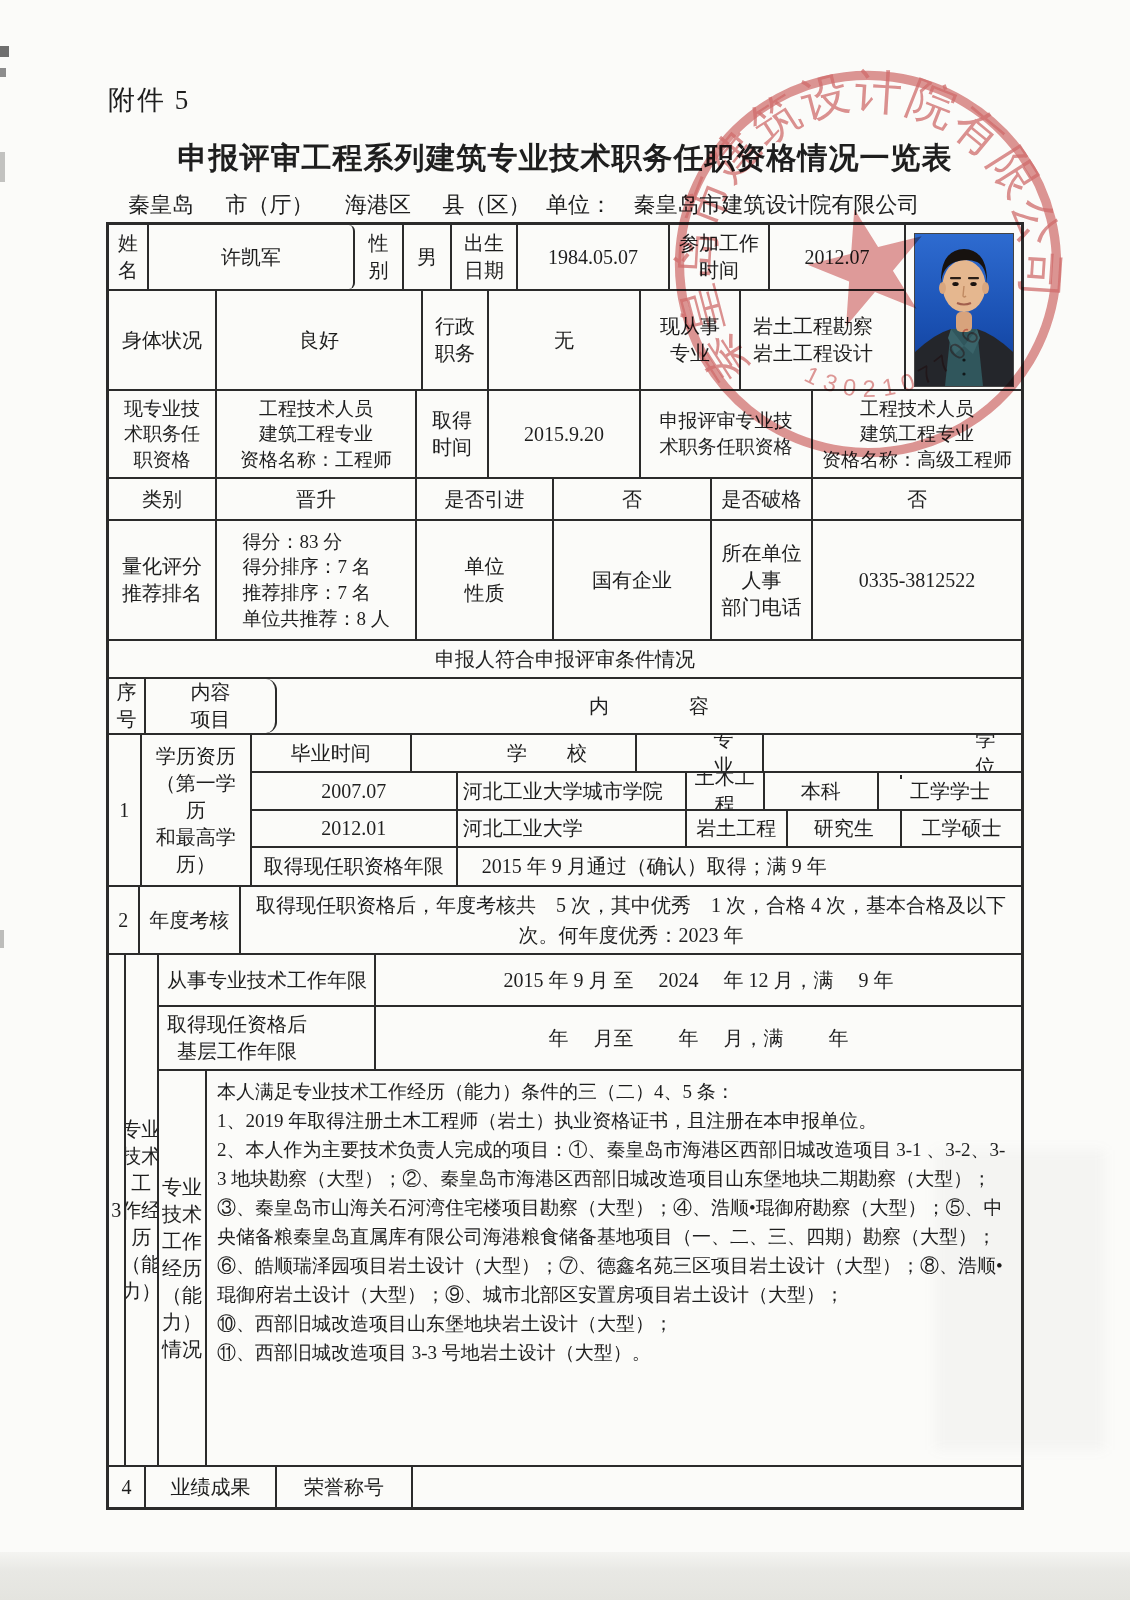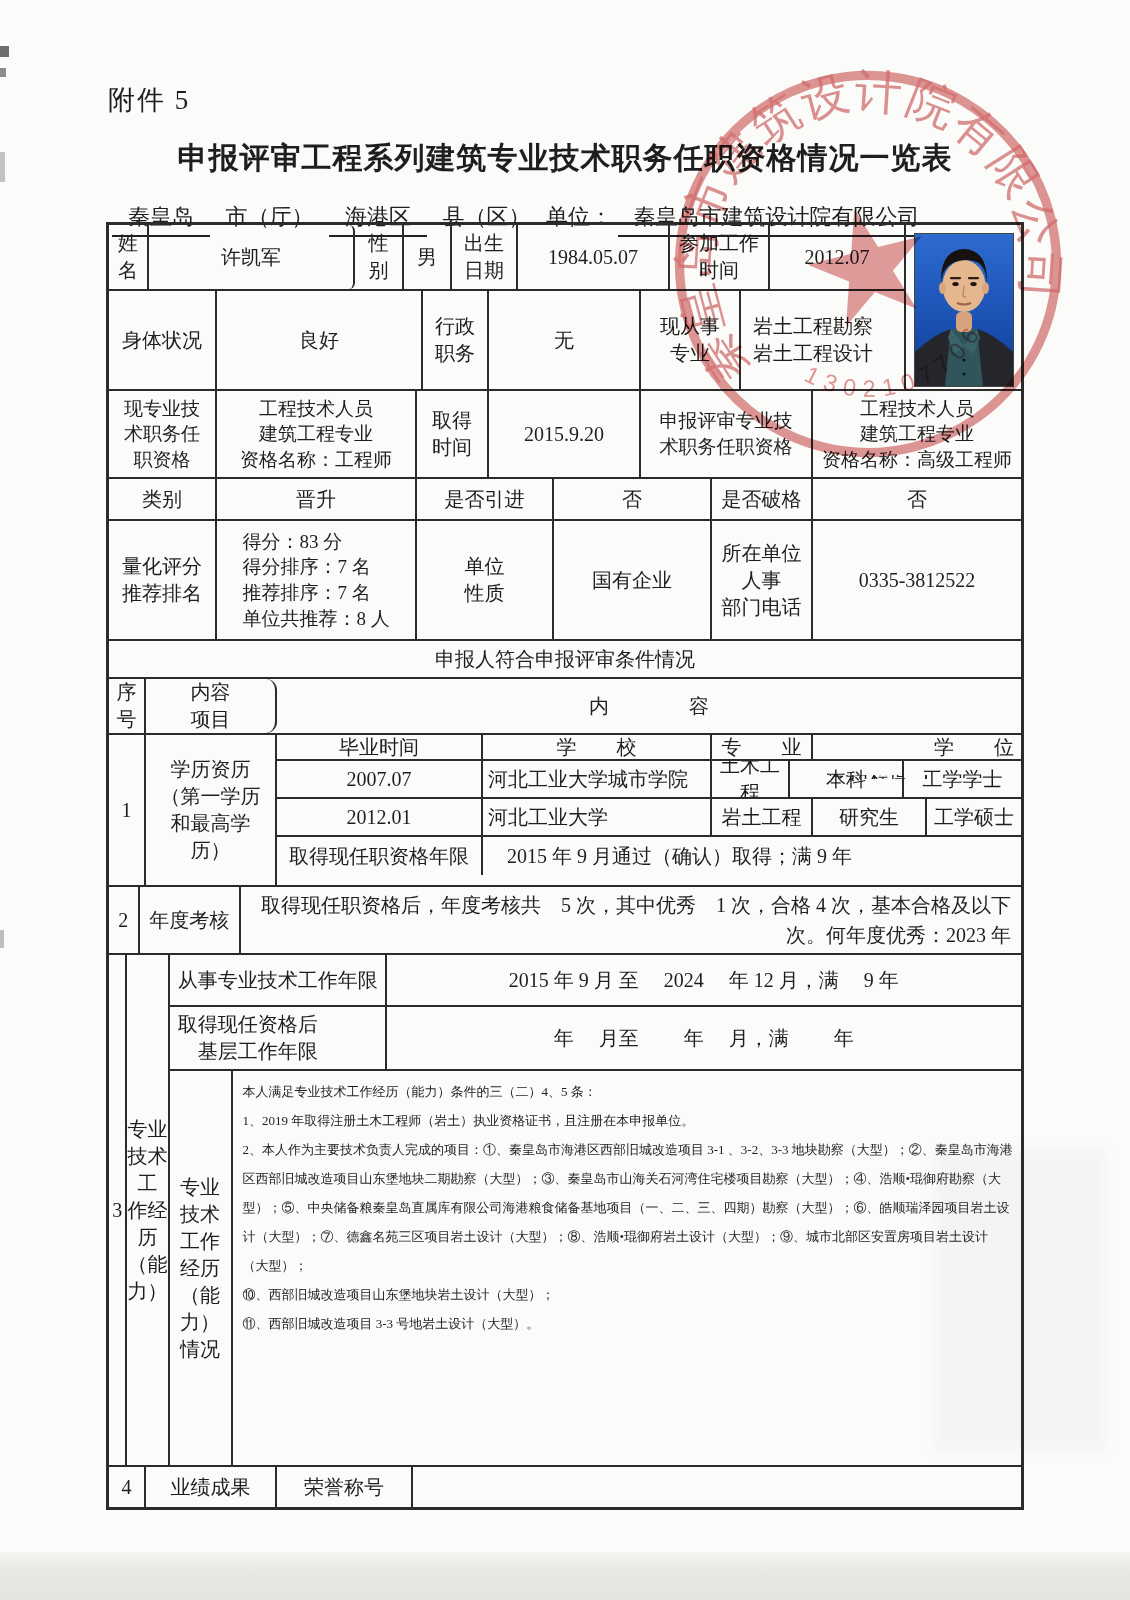--- a/index.html
+++ b/index.html
@@ -2,42 +2,42 @@
 <html><head>
 <meta charset="utf-8">
 <style>
   html,body{margin:0;padding:0;background:#9a9a9a;}
   .page{position:relative;width:1130px;height:1600px;background:#fbfbf9;overflow:hidden;
         font-family:"Liberation Serif","DejaVu Serif",serif;color:#1e1e1e;}
   .pre{white-space:pre-line;}
   .attachment{position:absolute;left:108px;top:82px;font-size:27px;letter-spacing:2px;}
   .title{position:absolute;left:0;top:138px;width:100%;text-align:center;font-size:30px;font-weight:700;
          font-family:"Liberation Sans","DejaVu Sans",sans-serif;letter-spacing:1px;}
-  .byline{position:absolute;left:112px;top:202px;font-size:22px;white-space:nowrap;}
+  .byline{position:absolute;left:112px;top:190px;font-size:22px;white-space:nowrap;}
   .byline span{display:inline-block;}
   .u{border-bottom:2.5px solid #222;padding:0 16px 3px;text-align:center;}
   .gap{width:10px;}
 
   
   .tbl{position:absolute;left:106px;top:222px;width:918px;border:3px solid #2b2b2b;box-sizing:border-box;
        font-size:20px;line-height:1.35;}
   .flex{display:flex;box-sizing:border-box;}
   .col{display:flex;flex-direction:column;box-sizing:border-box;}
   .grow{flex:1 1 auto;min-width:0;}
   .row{display:flex;border-bottom:2px solid #2b2b2b;box-sizing:border-box;}
   .row.last{border-bottom:none;}
   .bb{border-bottom:2px solid #2b2b2b;}
   .cell{display:flex;align-items:center;justify-content:center;text-align:center;
         border-right:2px solid #2b2b2b;box-sizing:border-box;padding:2px 5px;white-space:pre-line;
         overflow:hidden;}
   .cell.endc{border-right:none;}
-  .cell.leftal{justify-content:flex-start;text-align:right;}
+  .cell.leftal{justify-content:flex-start;text-align:center;}
   .small{font-size:19px;}
   .scorebox{text-align:left;}
-  .longtext{font-size:13px;line-height:29px;text-align:left;align-items:flex-start;padding:6px 8px 4px 10px;}
+  .longtext{font-size:19px;line-height:29px;text-align:left;align-items:flex-start;padding:6px 8px 4px 10px;}
   .photo-cell{width:117px;border-left:2px solid #2b2b2b;box-sizing:border-box;display:flex;
               align-items:flex-start;justify-content:center;padding-top:9px;}
   .photo-frame{width:98px;height:152px;outline:1px solid #444;}
 
   
   .stamp{position:absolute;left:662px;top:58px;width:412px;height:412px;transform:rotate(-14deg);
          color:#c84848;opacity:.8;mix-blend-mode:multiply;pointer-events:none;}
 
   
   .artifact{position:absolute;pointer-events:none;}
@@ -196,21 +196,21 @@
       <div class="cell endc grow">内　　　　容</div>
     </div>
 
     <div class="flex bb" style="height:152px;">
       <div class="cell" style="width:37px;">1</div>
       <div class="cell" style="width:131px;">学历资历
 （第一学历
 和最高学
 历）</div>
       <div class="col grow">
-        <div class="row" style="height:26px;">
+        <div class="row" style="height:38px;gap:48px;">
           <div class="cell" style="width:206px;">毕业时间</div>
           <div class="cell" style="width:229px;">学　　校</div>
           <div class="cell" style="width:101px;">专　　业</div>
           <div class="cell" style="width:114px;margin-top:40px;">学历程度</div>
           <div class="cell endc grow">学　　位</div>
         </div>
         <div class="row" style="height:38px;">
           <div class="cell" style="width:206px;">2007.07</div>
           <div class="cell leftal" style="width:229px;">河北工业大学城市学院</div>
           <div class="cell" style="width:78px;">土木工程</div>

